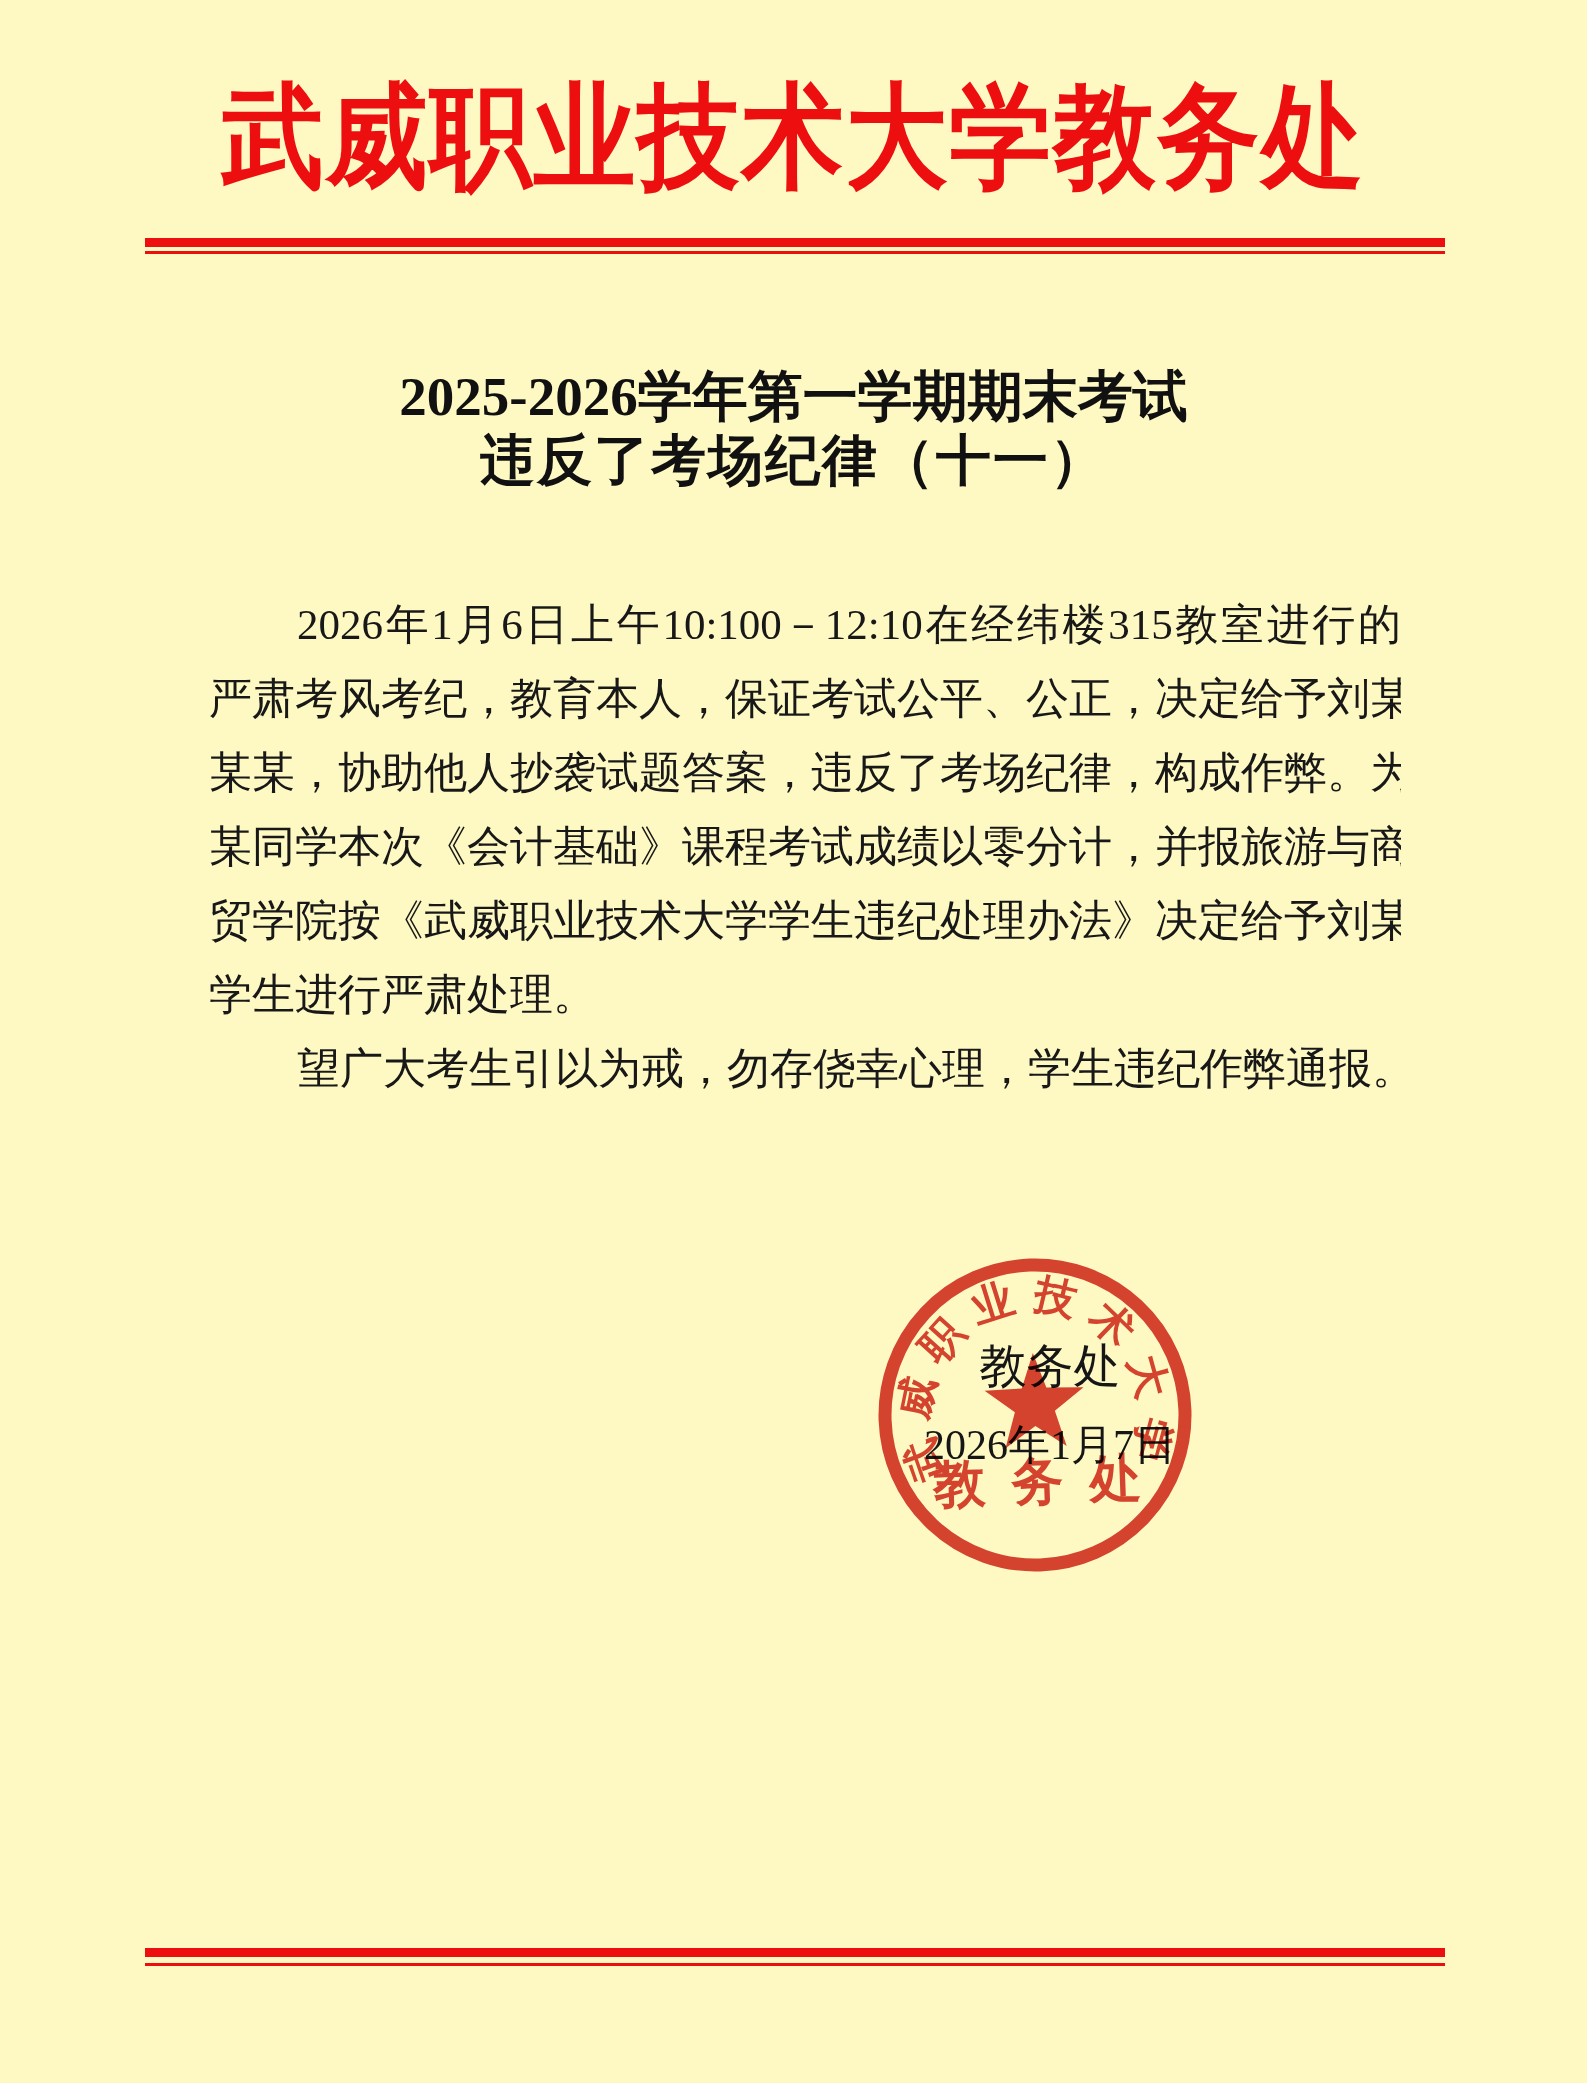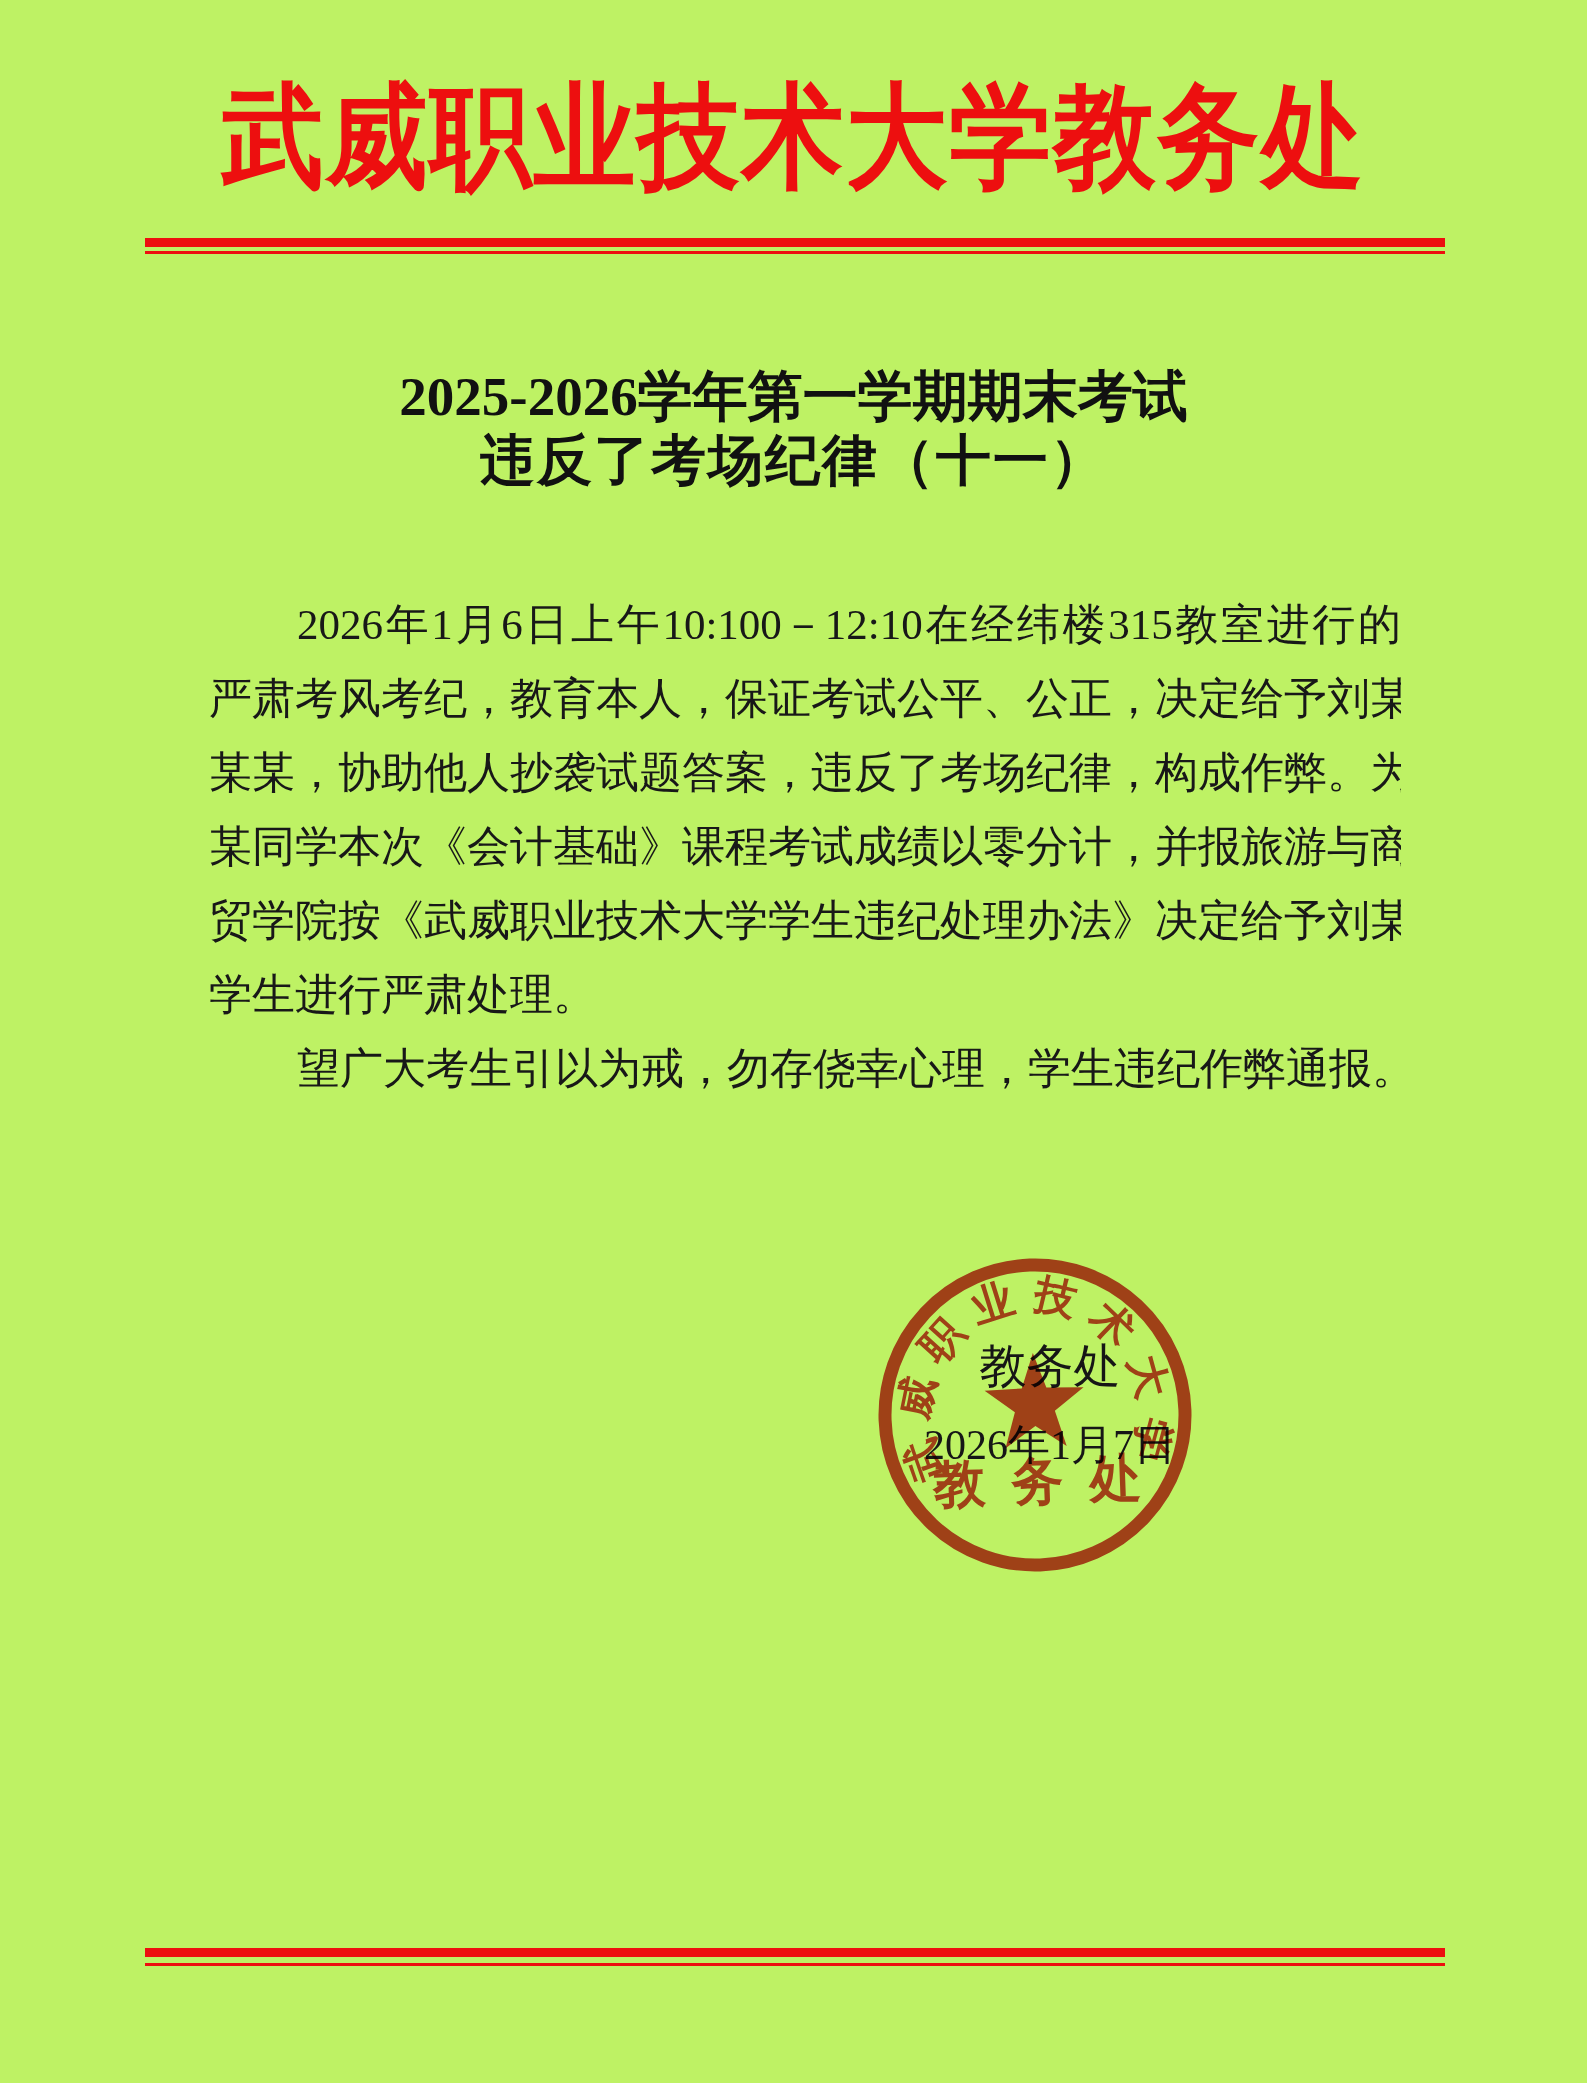--- a/index.html
+++ b/index.html
@@ -1,20 +1,20 @@
 <!DOCTYPE html>
 <html><head>
 <meta charset="utf-8">
 <style>
   html,body{margin:0;padding:0;background:#ffffff;}
   .page{
     position:relative;
     width:1587px;
     height:2083px;
-    background:#bef264;
+    background:#fef9c3;
     overflow:hidden;
     font-family:"Liberation Serif","DejaVu Serif",serif;
   }
   
   .masthead{
     position:absolute;
     top:62px; left:0; right:0;
     text-align:center;
     color:#ed0f0f;
     font-size:102px;

